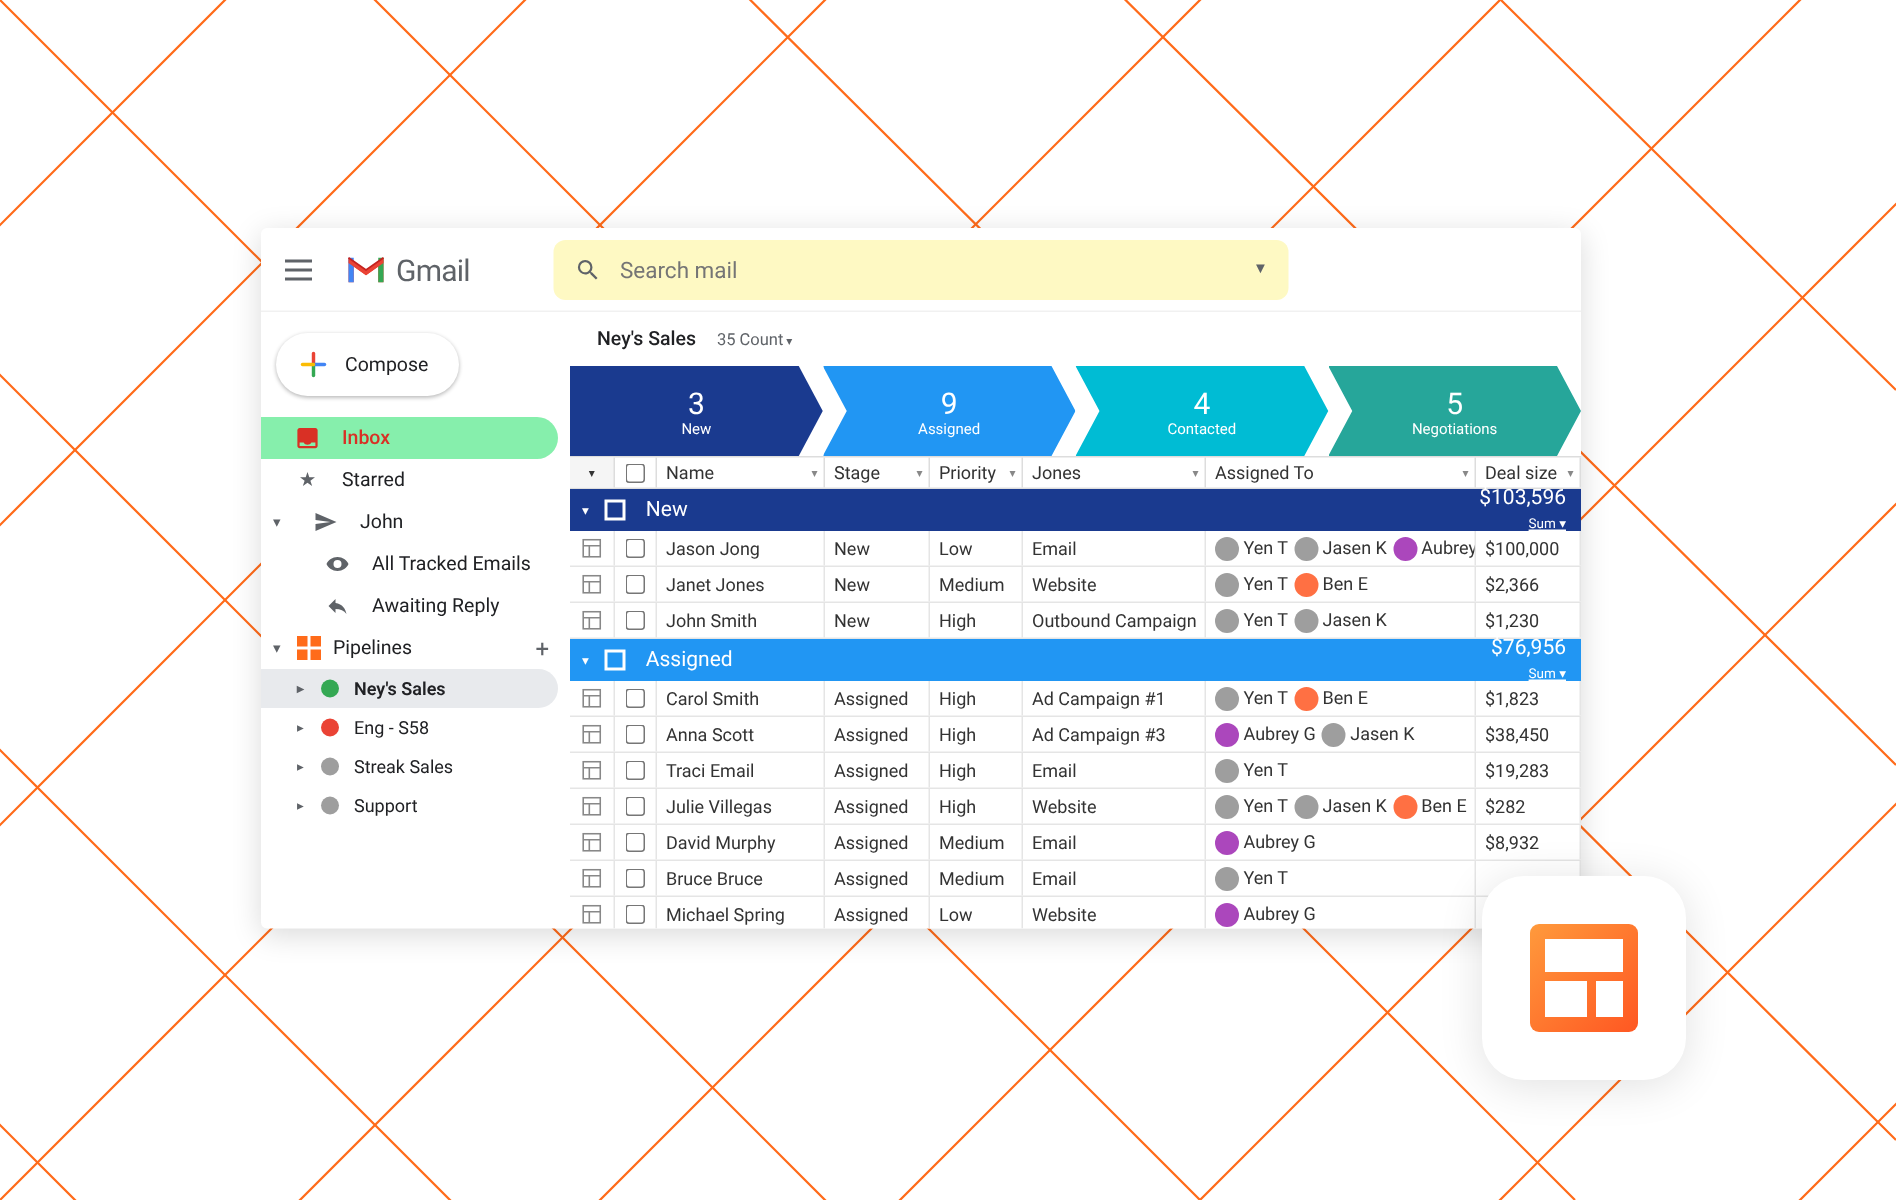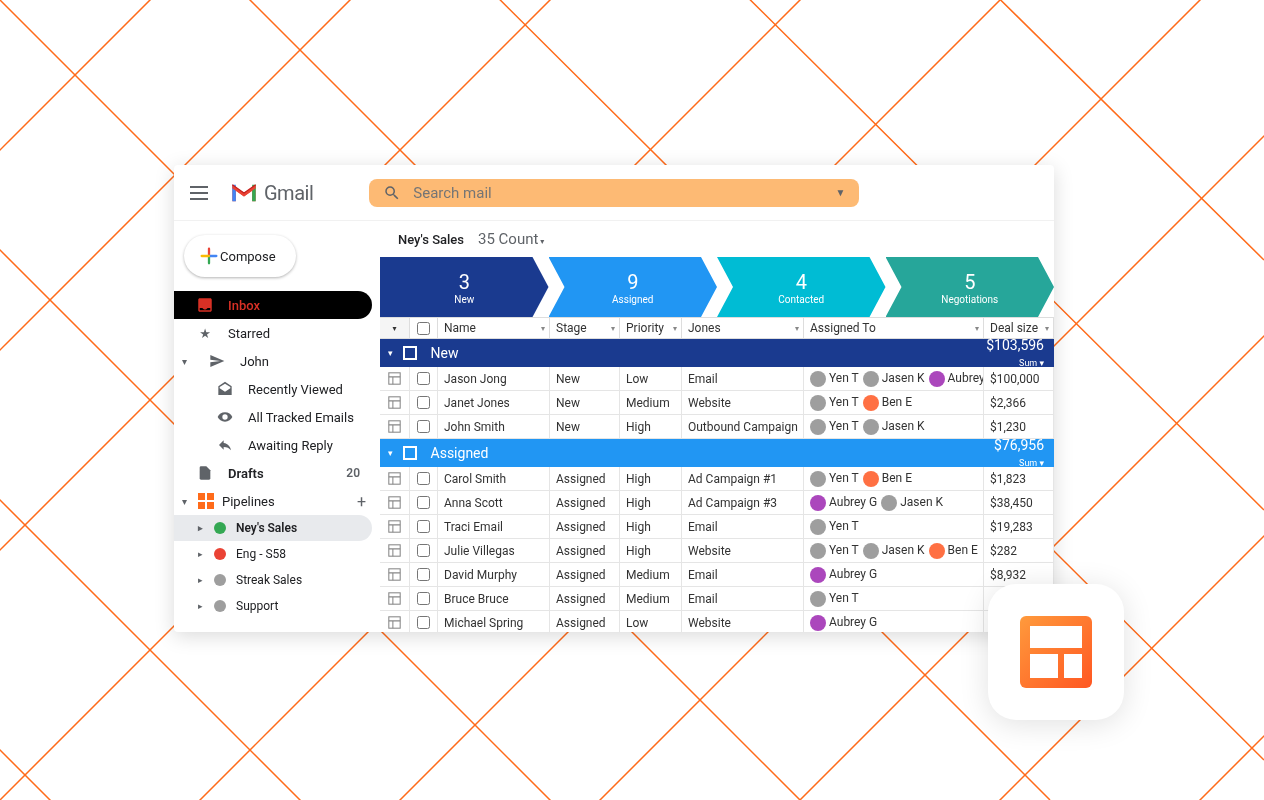--- a/index.html
+++ b/index.html
@@ -1,53 +1,53 @@
 <!DOCTYPE html>
 <html><head>
 <meta charset="utf-8">
 <style>
 *{margin:0;padding:0;box-sizing:border-box;font-family:Roboto,Arial,sans-serif}
 body{width:1264px;height:800px;position:relative;background:#fff;overflow:hidden}
 .bg-lines{position:absolute;inset:0;z-index:0}
-.app-window{position:absolute;left:174px;top:165px;width:880px;height:467px;background:#fff;box-shadow:0 4px 20px rgba(0,0,0,.15);border-radius:4px;overflow:hidden;z-index:1}
+.app-window{position:absolute;left:174px;top:152px;width:880px;height:467px;background:#fff;box-shadow:0 4px 20px rgba(0,0,0,.15);border-radius:4px;overflow:hidden;z-index:1}
 .header{display:flex;align-items:center;height:56px;padding:0 16px;gap:16px;border-bottom:1px solid #f1f1f1}
 .menu-icon{width:24px;height:24px;display:flex;flex-direction:column;justify-content:center;gap:4px;cursor:pointer}
 .menu-icon span{height:2px;background:#5f6368;width:18px}
 .gmail-logo{display:flex;align-items:center;gap:6px}
 .gmail-m{width:28px;height:22px}
 .gmail-text{font-size:20px;color:#5f6368;letter-spacing:-.5px}
-.search-bar{flex:1;max-width:490px;height:28px;background:#fdba74;border-radius:8px;display:flex;align-items:center;padding:0 14px;margin-left:40px}
+.search-bar{flex:1;max-width:490px;height:40px;background:#fef9c3;border-radius:8px;display:flex;align-items:center;padding:0 14px;margin-left:40px}
 .search-icon{width:18px;height:18px;margin-right:12px}
 .search-input{flex:1;border:none;background:none;outline:none;font-size:15px;color:#5f6368}
 .search-dd{color:#5f6368;font-size:10px}
 .body{display:flex;height:calc(100% - 56px)}
 .sidebar{width:206px;padding-top:10px;font-size:13px;color:#202124}
-.compose{margin:4px 8px 14px 10px;display:inline-flex;align-items:center;height:42px;padding:0 20px 0 14px;border-radius:24px;box-shadow:0 1px 3px rgba(0,0,0,.3);cursor:pointer}
+.compose{margin:4px 8px 14px 10px;display:inline-flex;align-items:center;gap:10px;height:42px;padding:0 20px 0 14px;border-radius:24px;box-shadow:0 1px 3px rgba(0,0,0,.3);cursor:pointer}
 .compose-plus{width:22px;height:22px}
 .nav-item{display:flex;align-items:center;height:28px;padding-left:22px;gap:14px;cursor:pointer;border-radius:0 14px 14px 0;margin-right:8px;font-size:13px}
-.nav-item.active{background:#000000;color:#d93025;font-weight:500}
+.nav-item.active{background:#86efac;color:#d93025;font-weight:500}
 .nav-item .icon{width:18px;height:18px;display:flex;align-items:center;justify-content:center;color:#5f6368}
 .nav-item.active .icon{color:#d93025}
 .nav-item.sub{padding-left:42px}
 .nav-item.sent{padding-left:8px}
 .nav-item .caret{width:12px;font-size:10px;color:#5f6368}
 .nav-item.bold{font-weight:600}
 .nav-item .count{margin-left:auto;margin-right:12px;color:#5f6368;font-size:12px}
 .pipeline-header{display:flex;align-items:center;height:28px;padding-left:8px;gap:8px;cursor:pointer}
 .pipeline-header .caret{font-size:10px;color:#5f6368;width:8px}
 .pipe-icon{width:16px;height:16px}
 .pipeline-header .plus{margin-left:auto;margin-right:14px;color:#5f6368;font-size:16px}
 .pipeline-item{display:flex;align-items:center;height:26px;padding-left:24px;gap:10px;cursor:pointer;font-size:12px;border-radius:0 14px 14px 0;margin-right:8px}
 .pipeline-item .caret{font-size:9px;color:#5f6368;width:6px}
 .pipeline-item .dot{width:12px;height:12px;border-radius:50%}
 .pipeline-item.selected{background:#e8eaed;font-weight:600}
 .main{flex:1;overflow:hidden}
 .main-header{display:flex;align-items:center;height:36px;padding-left:18px;gap:14px;font-size:13px}
 .main-title{font-weight:500;color:#202124}
-.main-count{color:#5f6368;font-size:15px}
+.main-count{color:#5f6368;font-size:11px}
 .main-count::after{content:" ▾";font-size:8px}
 .stages{display:flex;height:60px}
 .stage{flex:1;display:flex;flex-direction:column;align-items:center;justify-content:center;color:#fff;position:relative;clip-path:polygon(0 0,calc(100% - 16px) 0,100% 50%,calc(100% - 16px) 100%,0 100%,16px 50%)}
 .stage:first-child{clip-path:polygon(0 0,calc(100% - 16px) 0,100% 50%,calc(100% - 16px) 100%,0 100%)}
 .stage-num{font-size:20px;font-weight:400}
 .stage-label{font-size:10px}
 .table{font-size:12px}
 .thead{display:flex;height:22px;background:#fff;border-bottom:1px solid #ddd;border-top:1px solid #ddd}
 .th{display:flex;align-items:center;padding:0 6px;border-right:1px solid #ddd;color:#333;position:relative}
 .th .dd{position:absolute;right:4px;font-size:8px;color:#888}
@@ -145,49 +145,32 @@
         <span class="icon">
             <svg width="16" height="16" viewBox="0 0 24 24" fill="currentColor">
               <path d="M2 21l21-9L2 3v7l15 2-15 2v7z"></path>
             </svg>
           </span>
         <span>John</span>
       </div>
       <div class="nav-item sub">
         <span class="icon">
             <svg width="16" height="16" viewBox="0 0 24 24" fill="currentColor">
-              <path d="M12 1L2 8v13h20V8L12 1zm0 3l8 5v2l-8 5-8-5V9l8-5z"></path>
-            </svg>
-          </span>
-        <span>Recently Viewed</span>
-      </div>
-      <div class="nav-item sub">
-        <span class="icon">
-            <svg width="16" height="16" viewBox="0 0 24 24" fill="currentColor">
               <path d="M12 5C7 5 2.7 8.1 1 12c1.7 3.9 6 7 11 7s9.3-3.1 11-7c-1.7-3.9-6-7-11-7zm0 11a4 4 0 110-8 4 4 0 010 8z"></path>
             </svg>
           </span>
         <span>All Tracked Emails</span>
       </div>
       <div class="nav-item sub">
         <span class="icon">
             <svg width="16" height="16" viewBox="0 0 24 24" fill="currentColor">
               <path d="M10 9V5l-7 7 7 7v-4.1c5 0 8.5 1.6 11 5.1-1-5-4-10-11-11z"></path>
             </svg>
           </span>
         <span>Awaiting Reply</span>
-      </div>
-      <div class="nav-item bold">
-        <span class="icon">
-            <svg width="16" height="16" viewBox="0 0 24 24" fill="currentColor">
-              <path d="M14 2H6a2 2 0 00-2 2v16a2 2 0 002 2h12a2 2 0 002-2V8l-6-6z"></path>
-            </svg>
-          </span>
-        <span>Drafts</span>
-        <span class="count">20</span>
       </div>
 
       <div class="pipeline-header">
         <span class="caret">▾</span>
         <svg class="pipe-icon" viewBox="0 0 16 16">
             <rect x="0" y="0" width="7" height="7" fill="#ff6b1a"></rect>
             <rect x="9" y="0" width="7" height="7" fill="#ff6b1a"></rect>
             <rect x="0" y="9" width="7" height="7" fill="#ff6b1a"></rect>
             <rect x="9" y="9" width="7" height="7" fill="#ff6b1a"></rect>
           </svg>

